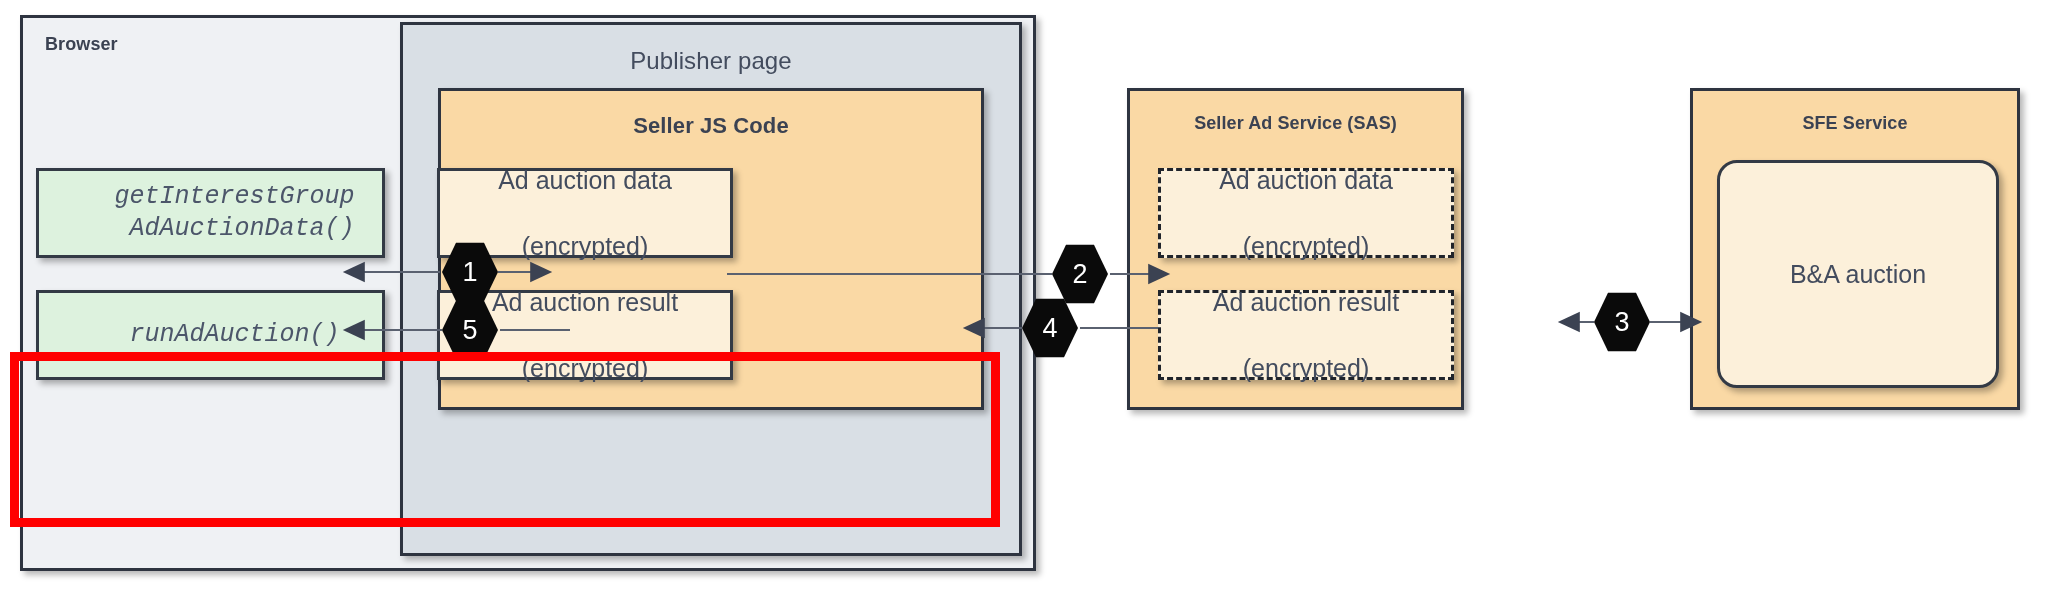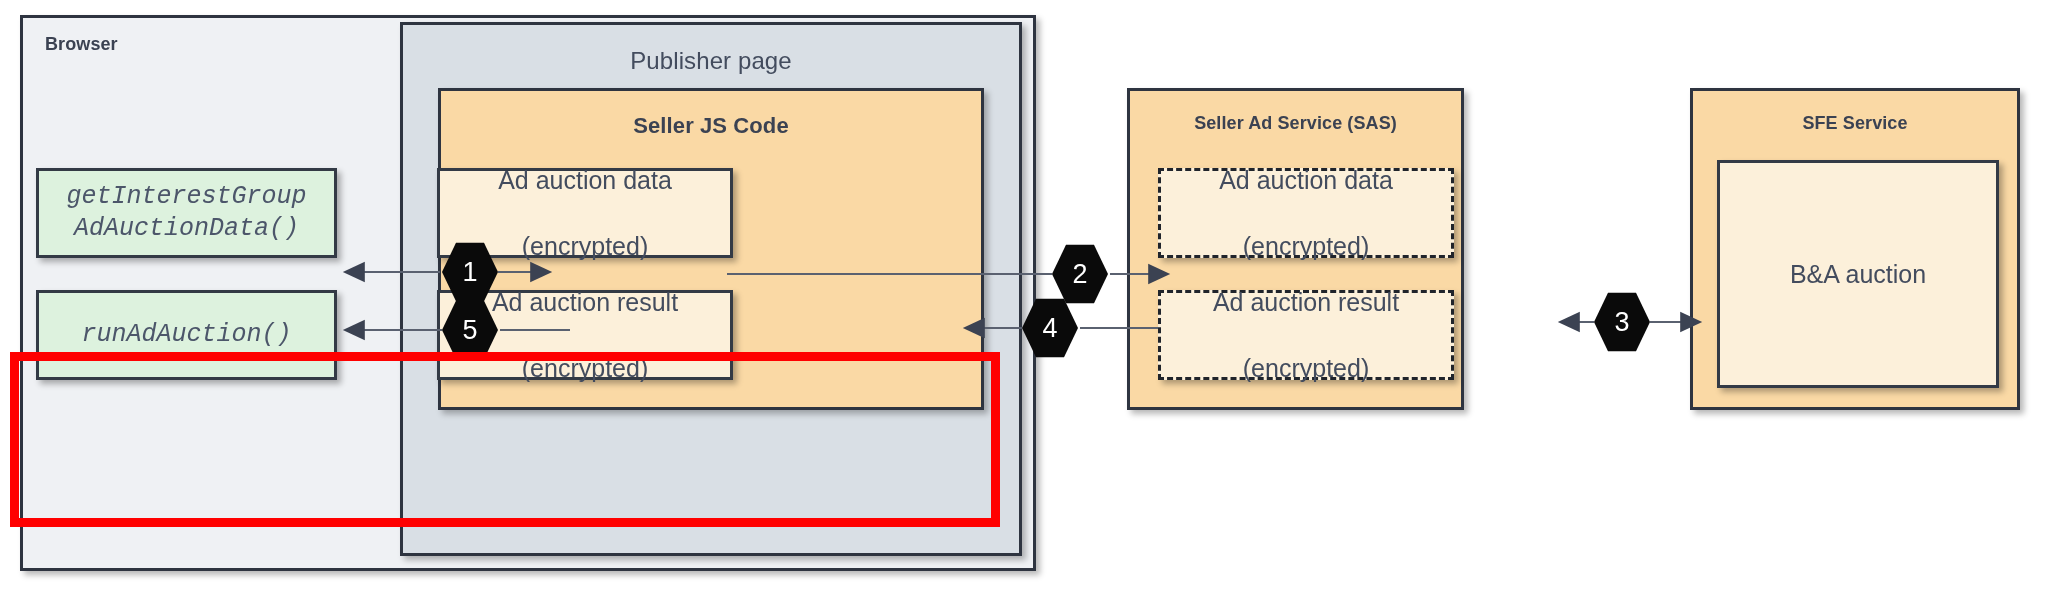--- a/index.html
+++ b/index.html
@@ -41,26 +41,27 @@
   .sfe-box       { background: #fad9a5; }
 
   
   .green-box {
     background: #ddf2de;
     border: 3px solid #333a45;
     box-shadow: 4px 4px 6px rgba(0,0,0,0.30);
     display: flex;
     align-items: center;
     justify-content: center;
-    text-align: center;
+    text-align: right;
     font-family: "Liberation Mono", "DejaVu Sans Mono", monospace;
     font-style: italic;
     color: #4c566a;
     line-height: 1.30;
     white-space: pre-line;
+    padding-left: 48px;
   }
   .cream-box {
     background: #fcf0da;
     border: 3px solid #333a45;
     box-shadow: 4px 4px 6px rgba(0,0,0,0.30);
     display: flex;
     flex-direction: column;
     align-items: center;
     justify-content: center;
     text-align: center;
@@ -147,21 +148,21 @@
 
   <div class="cream-box dashed" style="position:absolute; left:1158px; top:290px; width:290px; height:84px; font-size:25px;">
     <span>Ad auction result</span>
     <span class="sub">(encrypted)</span>
   </div>
 
   <div class="box sfe-box" style="left:1690px; top:88px; width:330px; height:322px;">
     <div class="box-title" style="top:22px; font-size:18px;">SFE Service</div>
   </div>
 
-  <div class="cream-box" style="position:absolute; left:1717px; top:160px; width:276px; height:222px; font-size:25px;">
+  <div class="cream-box" style="position:absolute; left:1717px; top:160px; width:276px; height:222px; font-size:25px;border-radius:20px;">
     <span>B&amp;A auction</span>
   </div>
 
   <svg id="connectors" viewBox="0 0 2048 595" xmlns="http://www.w3.org/2000/svg">
     <defs>
       <marker id="arrR" markerWidth="11" markerHeight="11" refX="9" refY="5.5" orient="auto" markerUnits="strokeWidth">
         <path d="M0,0.8 L10,5.5 L0,10.2 z" fill="#3b4252"></path>
       </marker>
       <marker id="arrL" markerWidth="11" markerHeight="11" refX="9" refY="5.5" orient="auto" markerUnits="strokeWidth">
         <path d="M0,0.8 L10,5.5 L0,10.2 z" fill="#3b4252"></path>

